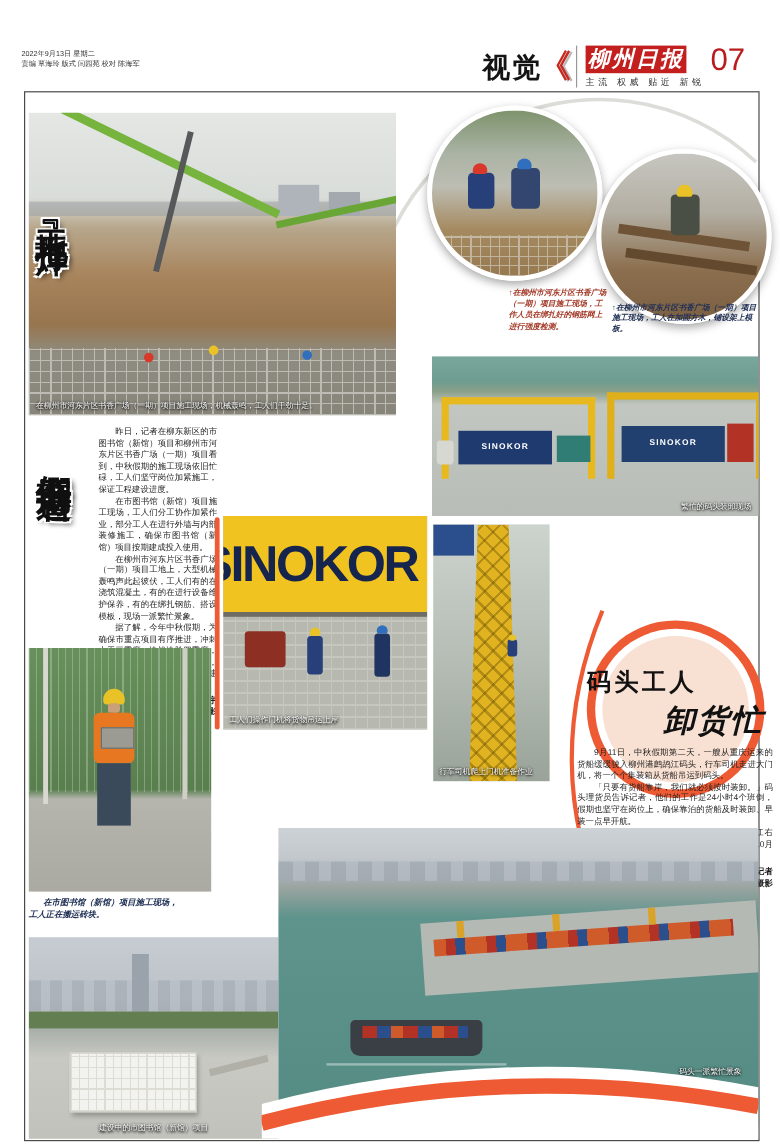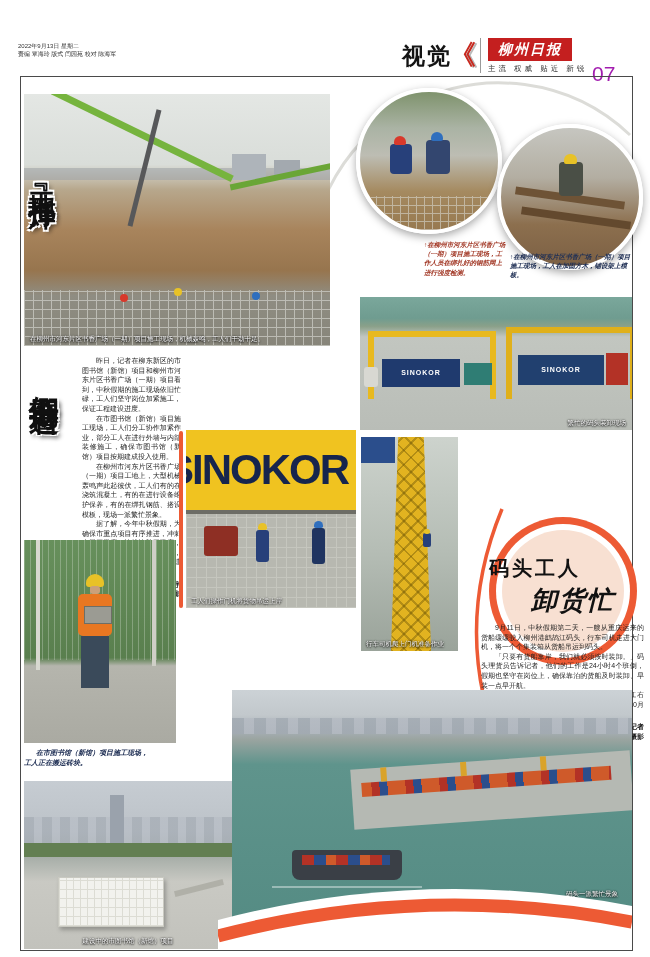--- a/index.html
+++ b/index.html
@@ -10,44 +10,44 @@
   .pcap{position:absolute;color:#fff;font-size:6.5px;line-height:8px;
         text-shadow:0 0 2px #000,0 1px 2px #000;}
   
   .masthead{left:18px;top:42px;font-size:6px;line-height:8px;color:#333;}
   .sec-title{left:402px;top:41px;font-size:23px;font-weight:bold;color:#141414;letter-spacing:2px;}
   .chevron{left:449px;top:37px;font-size:27px;font-weight:bold;color:#c8281e;
            text-shadow:2px 1px 0 #b9b9b9;}
   .hdr-div{left:480px;top:38px;width:1px;height:35px;background:#9a9a9a;}
   .logo-box{left:488px;top:38px;width:84px;height:23px;background:#c41f1f;color:#fff;
             font-family:"DejaVu Serif",serif;font-style:italic;font-weight:bold;
-            font-size:14px;line-height:23px;text-align:center;letter-spacing:2px;}
+            font-size:18px;line-height:23px;text-align:center;letter-spacing:2px;}
   .logo-tag{left:488px;top:64px;font-size:7.5px;letter-spacing:3px;color:#333;}
-  .page-num{left:592px;top:34px;font-size:21px;color:#a21caf;margin-top:28px;}
+  .page-num{left:592px;top:34px;font-size:26px;color:#b91c1c;}
   
   .frame{left:20px;top:76px;width:611px;height:873px;border:1.5px solid #4a4a4a;}
   
   .vhead{writing-mode:vertical-rl;text-orientation:upright;font-weight:900;
          font-family:"DejaVu Serif",serif;color:#101010;letter-spacing:2px;
          text-shadow:-1.5px -1.5px 0 #fff,1.5px -1.5px 0 #fff,-1.5px 1.5px 0 #fff,
                      1.5px 1.5px 0 #fff,3px 3px 4px rgba(0,0,0,.4);}
   
   .article{font-size:7px;line-height:9.6px;text-align:justify;color:#1c1c1c;}
   .article p{margin:0;text-indent:14px;}
   .byline{text-align:right;margin-top:3px;font-weight:bold;}
   .capred{color:#a33a28;font-style:italic;font-weight:bold;font-size:6.5px;line-height:9.2px;}
   .capblue{color:#203055;font-style:italic;font-weight:bold;font-size:6.5px;line-height:9.2px;}
   
   .badge{left:489px;top:517px;width:148px;height:148px;border-radius:50%;
          background:#ed5a34;}
   .badge .w{position:absolute;left:7px;top:7px;width:134px;height:134px;border-radius:50%;background:#fff;}
   .badge .p{position:absolute;left:13px;top:13px;width:122px;height:122px;border-radius:50%;background:#f8e0d2;}
   .badge .t1{position:absolute;left:0;top:38px;width:148px;
              font-size:20px;font-weight:900;color:#111;letter-spacing:3px;}
-  .badge .t2{position:absolute;left:20px;top:66px;width:128px;text-align:center;
+  .badge .t2{position:absolute;left:20px;top:66px;width:128px;text-align:right;
              font-size:26px;font-weight:900;font-style:italic;color:#111;letter-spacing:2px;}
   .circ{border-radius:50%;border:4px solid #fff;box-shadow:0 3px 8px rgba(0,0,0,.35);}
 </style>
 </head>
 <body>
 
 <div class="abs masthead">
   <div>2022年9月13日 星期二</div>
   <div>责编 覃海玲  版式 闫园苑  校对 陈海军</div>
 </div>

